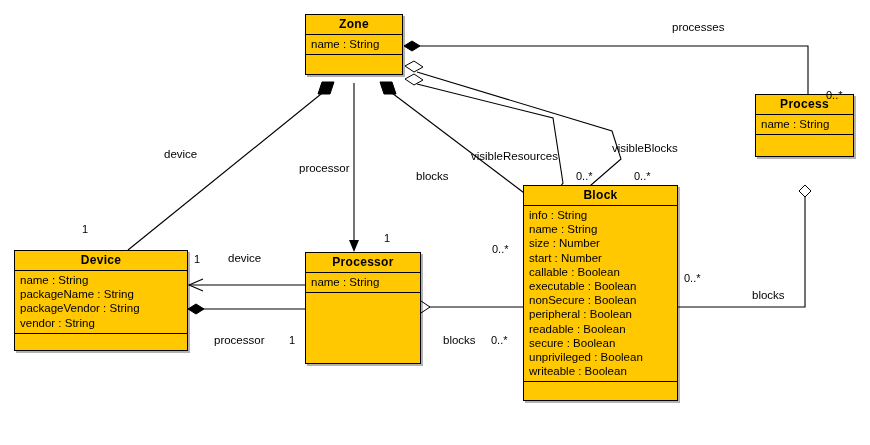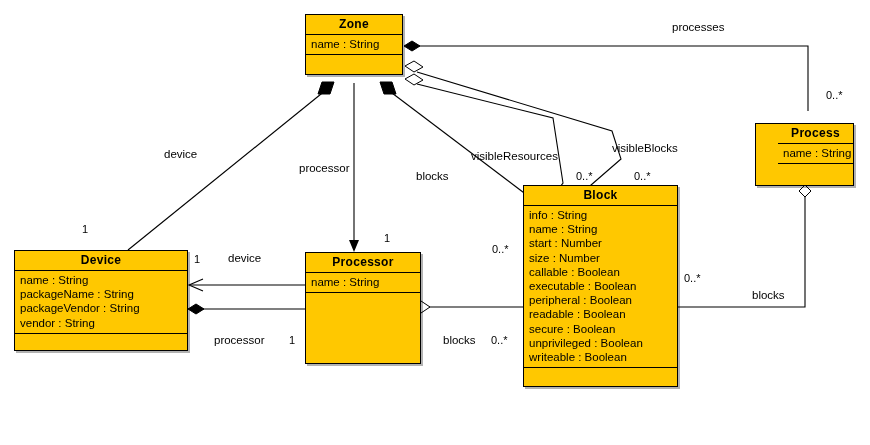--- a/index.html
+++ b/index.html
@@ -132,37 +132,38 @@
   </div>
 
   <div class="uml-class" style="left:305px; top:252px; width:116px;">
     <div class="uml-name">Processor</div>
     <div class="uml-attrs">
       <div class="uml-attr">name : String</div>
     </div>
     <div class="uml-ops" style="height:66px;"></div>
   </div>
 
-  <div class="uml-class" style="left:755px; top:123px; width:99px;padding-left:22px;">
+  <div class="uml-class" style="left:755px; top:94px; width:99px;">
     <div class="uml-name">Process</div>
     <div class="uml-attrs">
       <div class="uml-attr">name : String</div>
     </div>
     <div class="uml-ops" style="height:17px;"></div>
   </div>
 
   <div class="uml-class" style="left:523px; top:185px; width:155px;">
     <div class="uml-name">Block</div>
     <div class="uml-attrs">
       <div class="uml-attr">info : String</div>
       <div class="uml-attr">name : String</div>
+      <div class="uml-attr">size : Number</div>
       <div class="uml-attr">start : Number</div>
-      <div class="uml-attr">size : Number</div>
       <div class="uml-attr">callable : Boolean</div>
       <div class="uml-attr">executable : Boolean</div>
+      <div class="uml-attr">nonSecure : Boolean</div>
       <div class="uml-attr">peripheral : Boolean</div>
       <div class="uml-attr">readable : Boolean</div>
       <div class="uml-attr">secure : Boolean</div>
       <div class="uml-attr">unprivileged : Boolean</div>
       <div class="uml-attr">writeable : Boolean</div>
     </div>
     <div class="uml-ops" style="height:14px;"></div>
   </div>
 
   <div class="edge-label" style="left:638px; top:21px;margin-left:34px;">processes</div>

